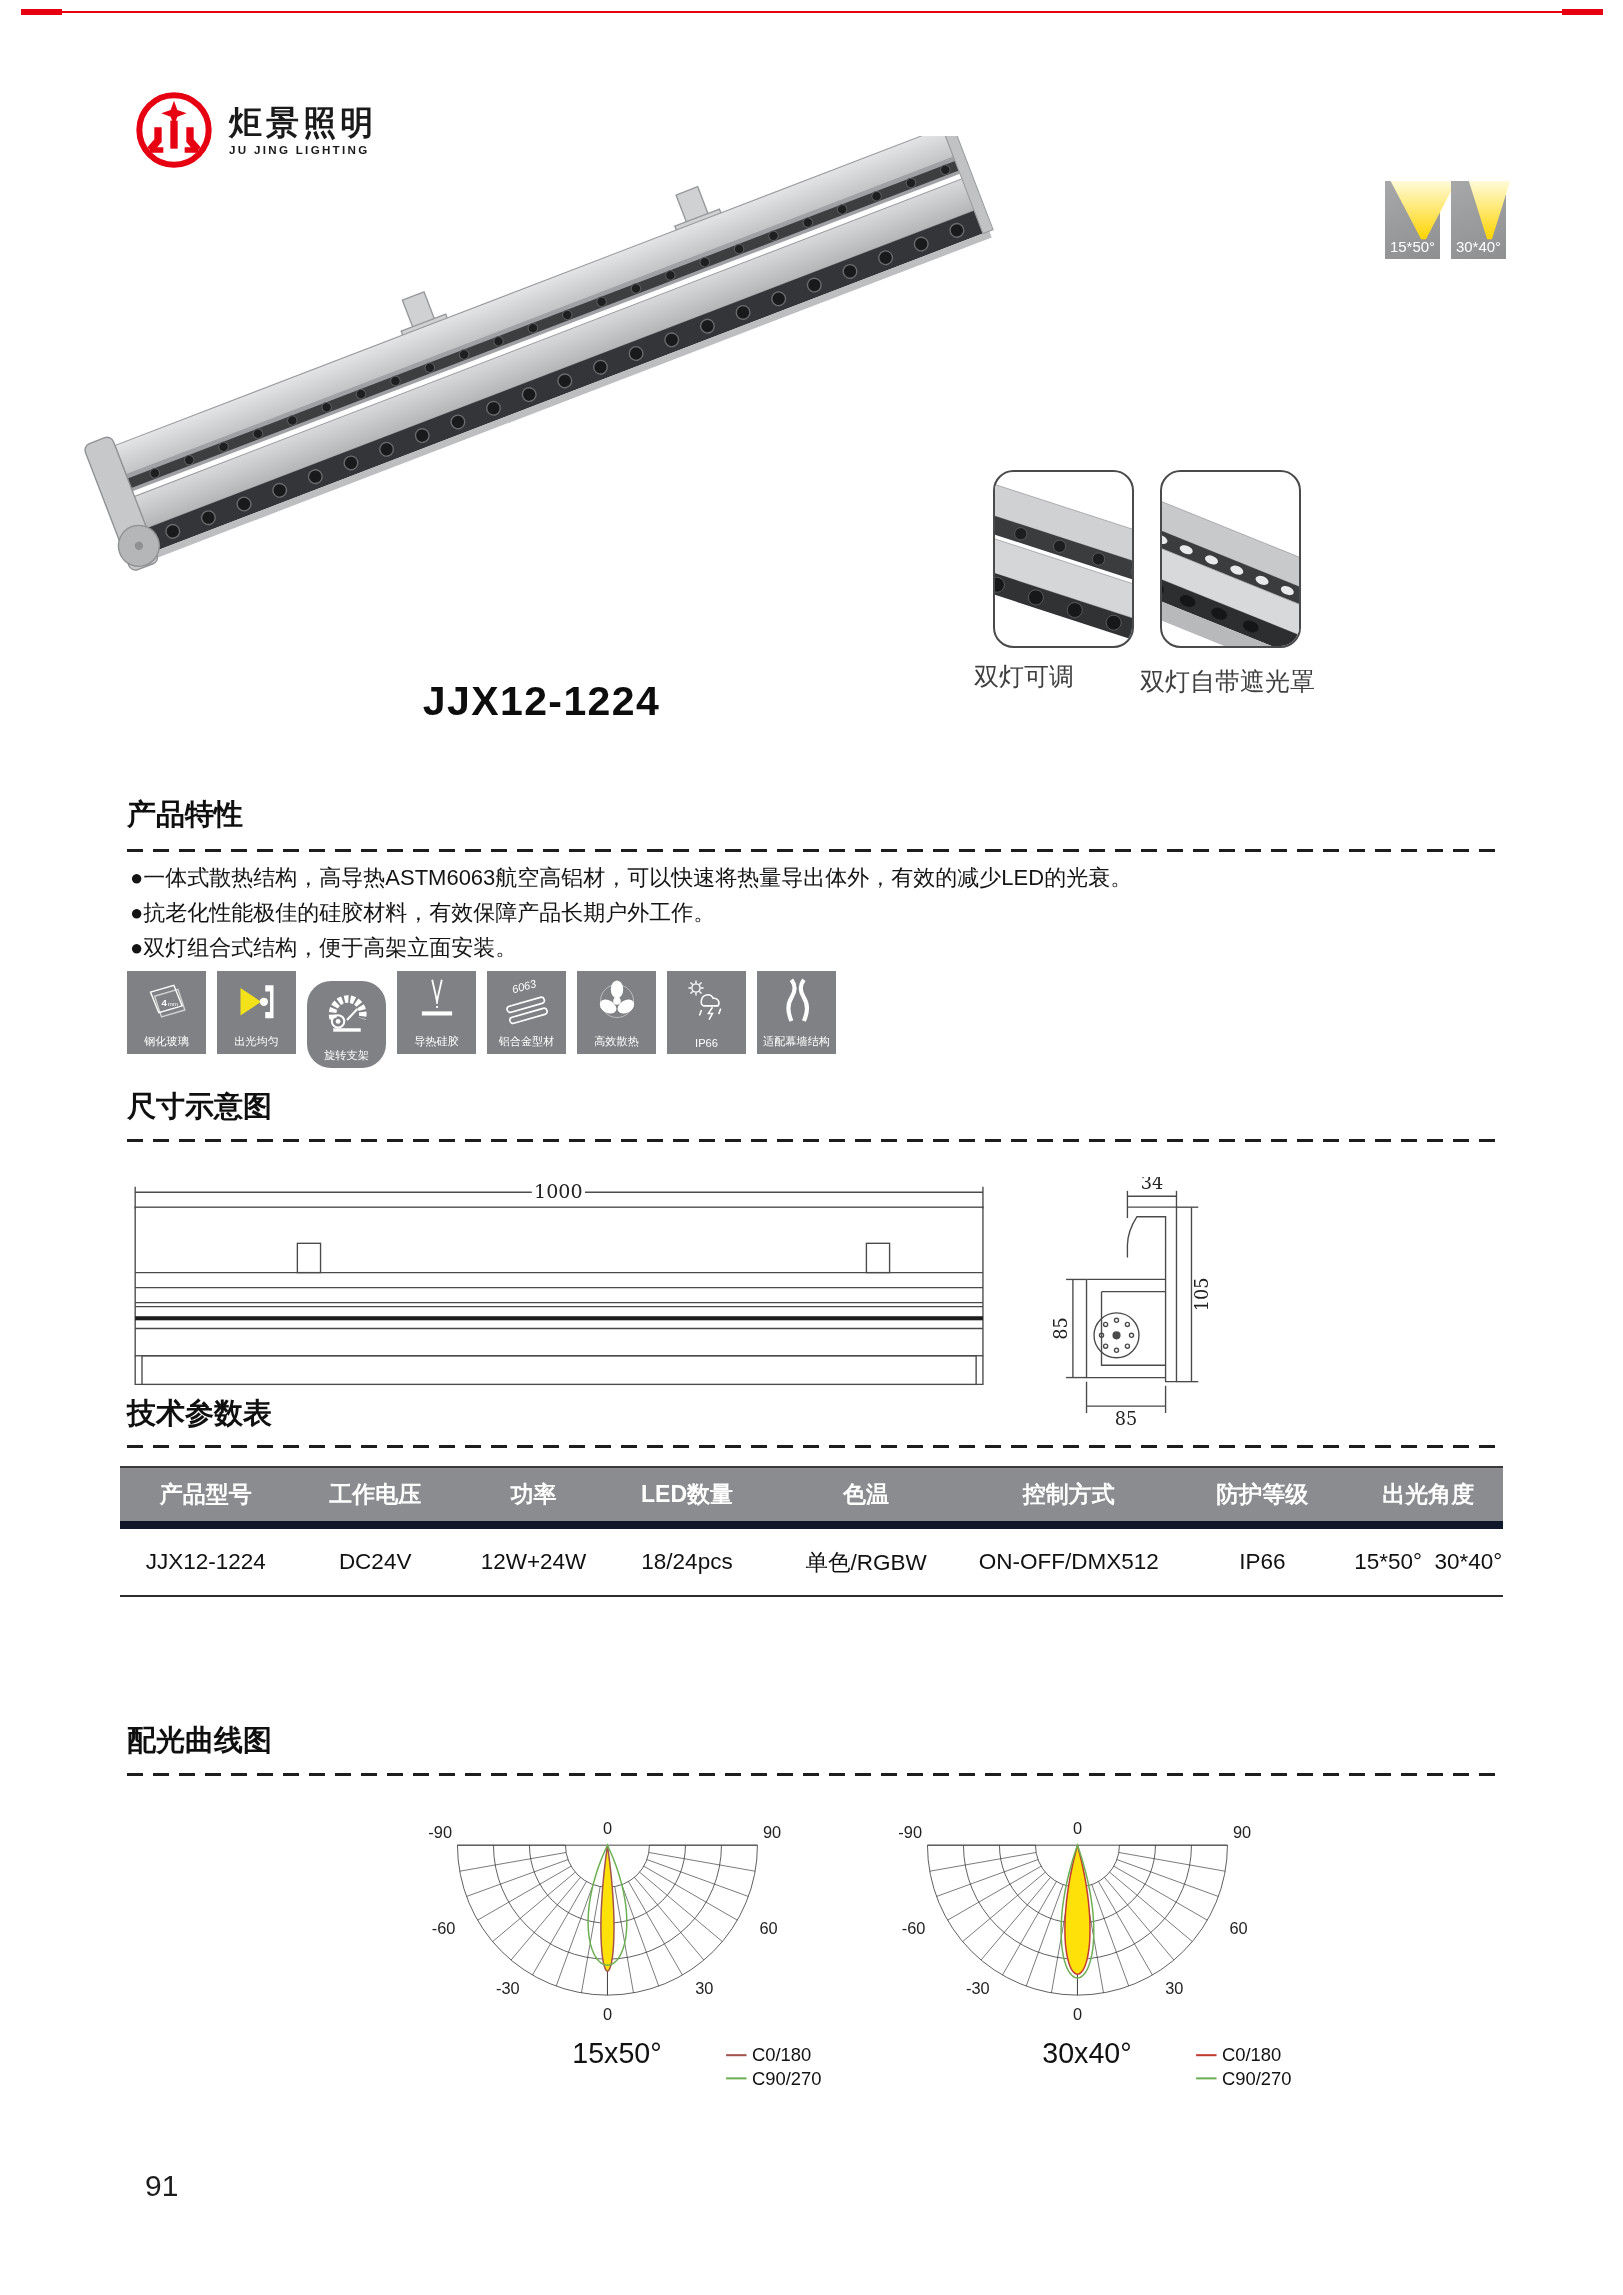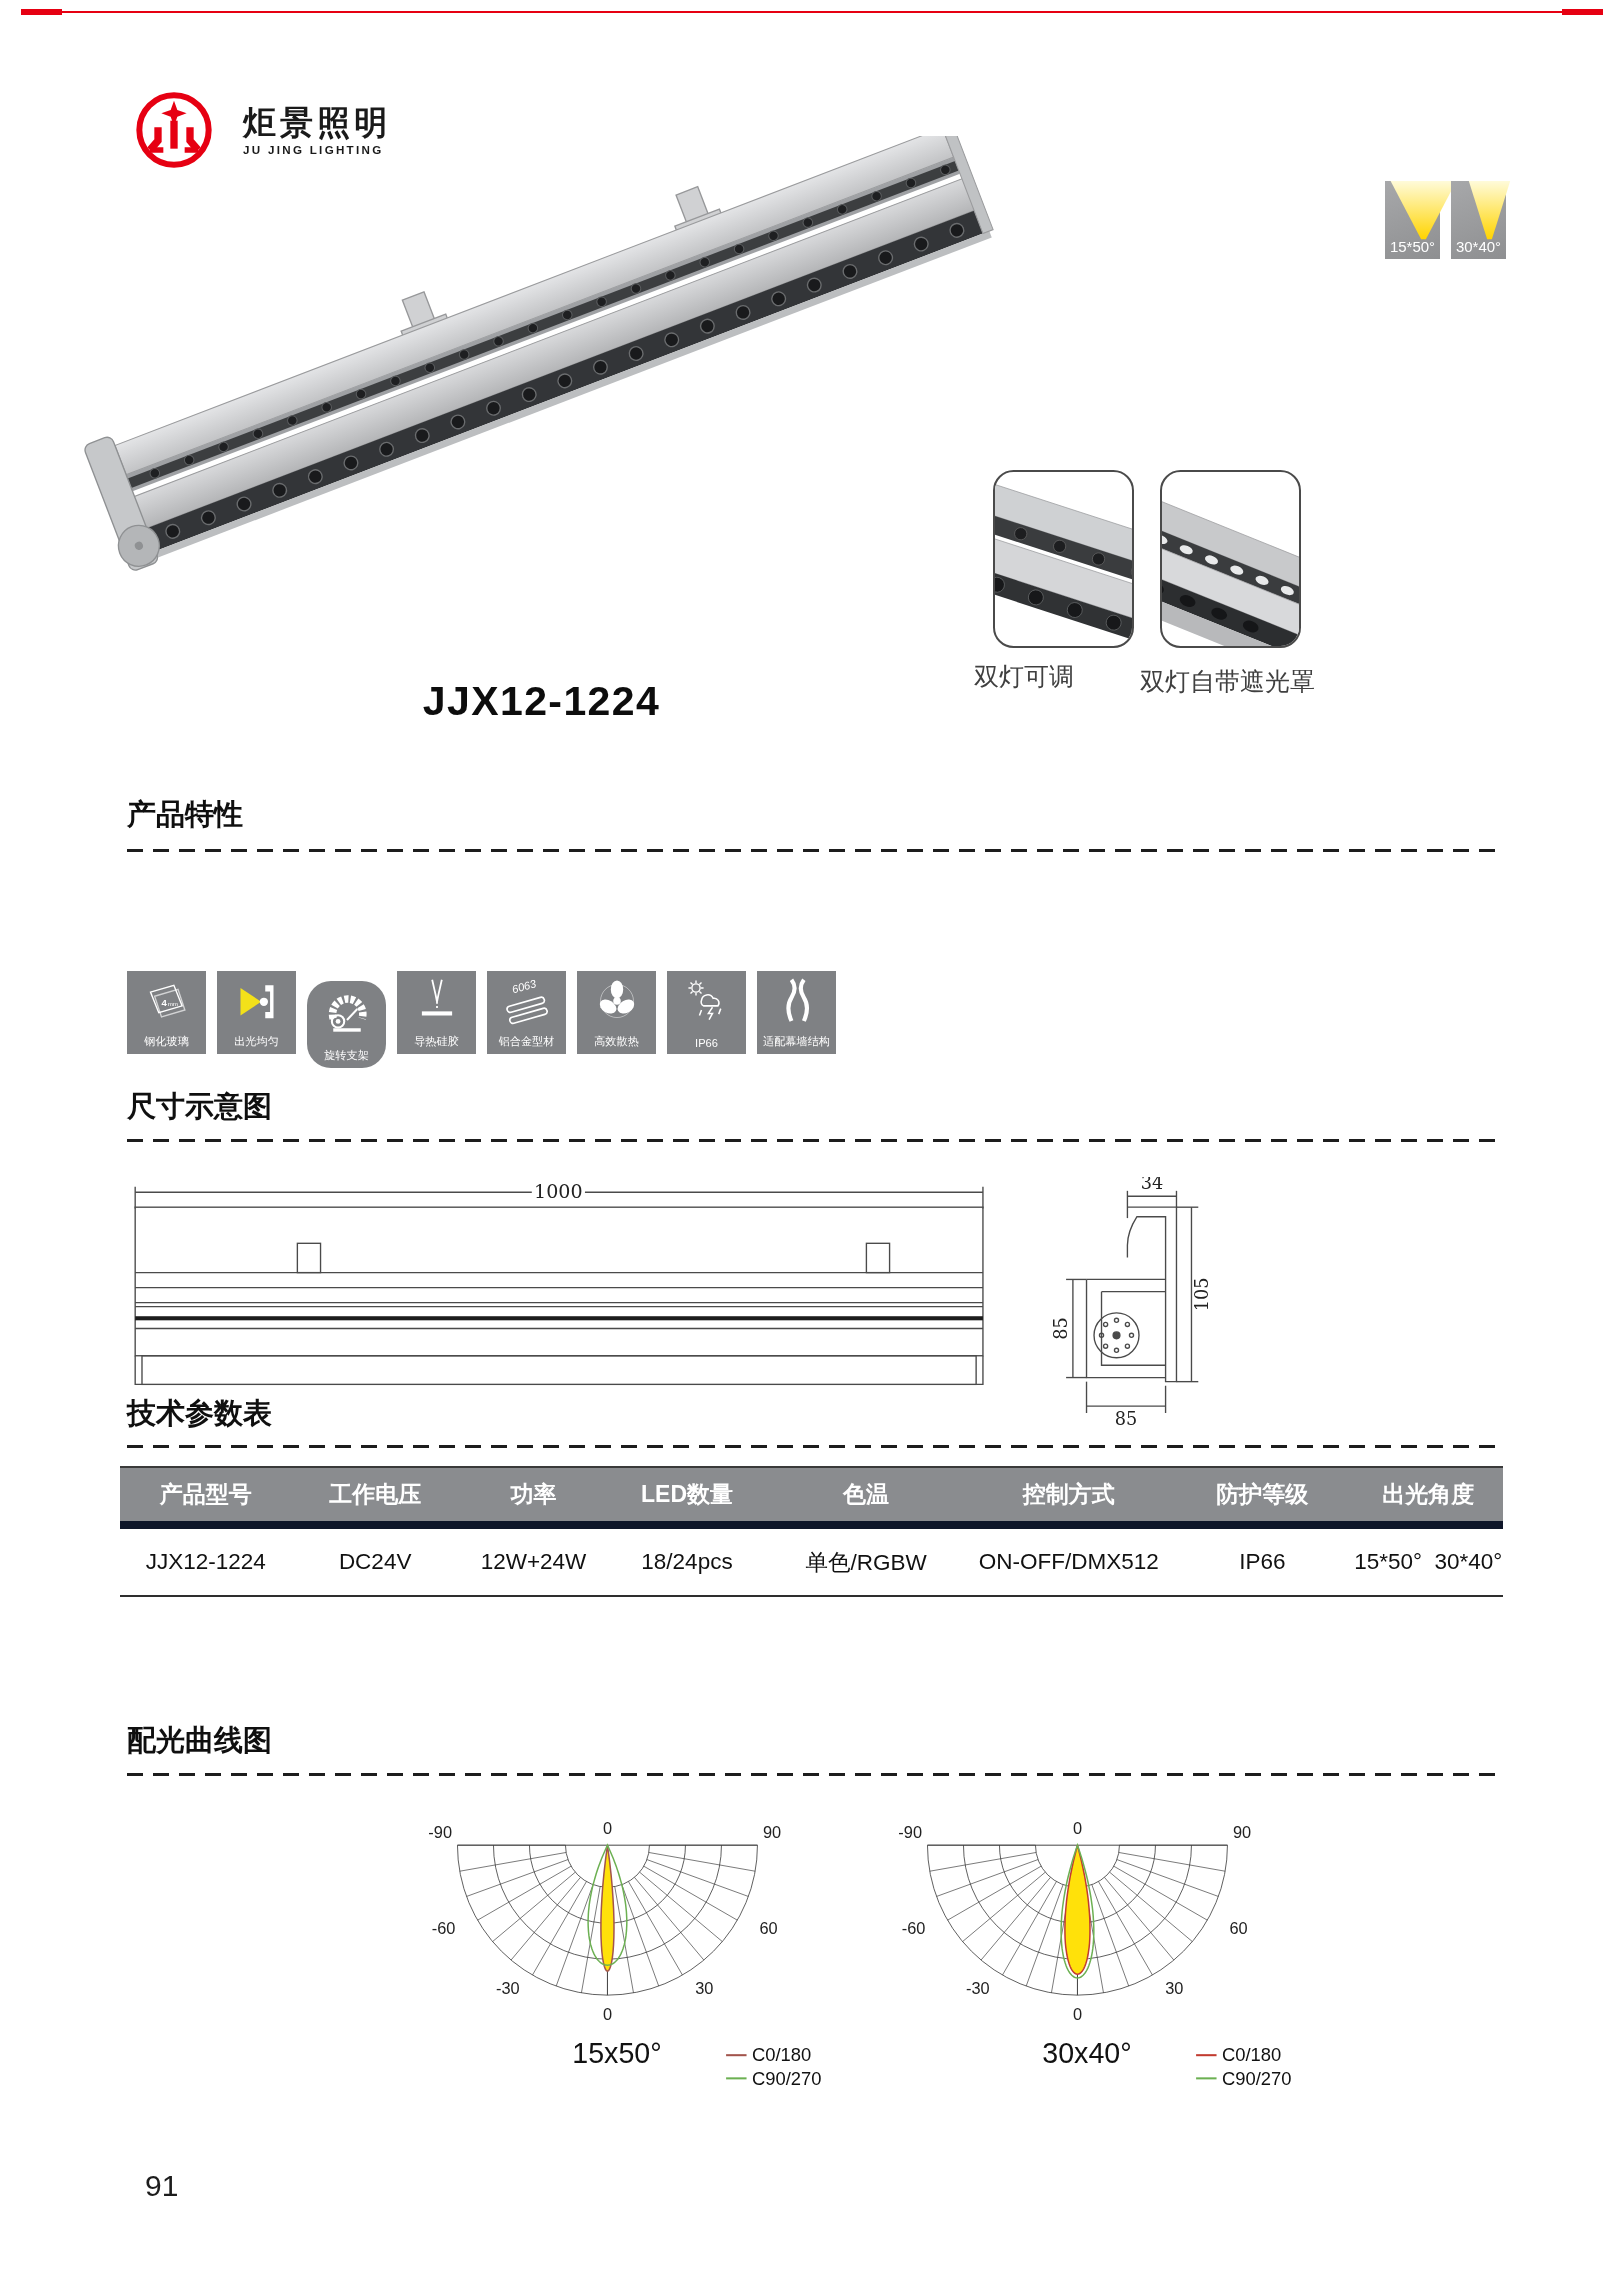--- a/index.html
+++ b/index.html
@@ -4,21 +4,21 @@
 <style>
   html,body{margin:0;padding:0;background:#ffffff;}
   .page{position:relative;width:1623px;height:2295px;background:#fff;overflow:hidden;
         font-family:"Liberation Sans",sans-serif;color:#111;}
   
   .top-rule{position:absolute;left:20.5px;top:11px;width:1582px;height:2px;background:#e60012;}
   .top-rule::before,.top-rule::after{content:"";position:absolute;top:-2px;width:41px;height:6.1px;background:#e60012;}
   .top-rule::before{left:0;} .top-rule::after{right:0;}
   
   .logo{position:absolute;left:134px;top:90px;display:flex;align-items:center;}
-  .logo-text{margin-left:29px;}
+  .logo-text{margin-left:15px;}
   .logo-cn{font-size:33px;font-weight:bold;letter-spacing:4.1px;color:#1a1a1a;line-height:1.05;}
   .logo-en{font-size:11.6px;font-weight:bold;letter-spacing:2.3px;color:#1a1a1a;margin-top:2.7px;}
   
   .photo{position:absolute;left:61px;top:136px;width:934px;height:505px;}
   
   .beam-icons{position:absolute;left:1385px;top:181px;display:flex;gap:11px;}
   .beam-icon{position:relative;width:55px;height:78px;background:linear-gradient(160deg,#a7a8aa,#8e8f91);}
   .beam-icon svg{position:absolute;left:0;top:0;}
   .beam-icon .lbl{position:absolute;left:0;right:0;bottom:4.1px;text-align:center;color:#fff;font-size:15px;}
   
@@ -247,20 +247,25 @@
       </g>
     </svg>
   </div>
   <div class="thumb-cap" id="cap1">双灯可调</div>
   <div class="thumb-cap" id="cap2">双灯自带遮光罩</div>
 
   <div class="model-title">JJX12-1224</div>
 
   <div class="sec-h" id="h-features">产品特性</div>
   <div class="dashes" id="d-features"></div>
+  <div class="bullets">
+    <div>●一体式散热结构，高导热ASTM6063航空高铝材，可以快速将热量导出体外，有效的减少LED的光衰。</div>
+    <div>●抗老化性能极佳的硅胶材料，有效保障产品长期户外工作。</div>
+    <div>●双灯组合式结构，便于高架立面安装。</div>
+  </div>
 
   <div class="tiles">
       <div class="tile">
         <div class="ic"><svg viewBox="0 0 64 72">
             <g fill="none" stroke="#fff" stroke-width="2">
               <path d="M8 22 L42 12 L54 42 L20 52 Z"></path>
               <path d="M14 28 L48 18 L58 48 L24 58 Z" opacity=".65"></path>
             </g>
             <text x="24" y="42" font-size="14" fill="#fff" font-weight="bold" font-family="Liberation Sans,sans-serif">4</text>
             <text x="33" y="42" font-size="9" fill="#fff" font-family="Liberation Sans,sans-serif">mm</text>

